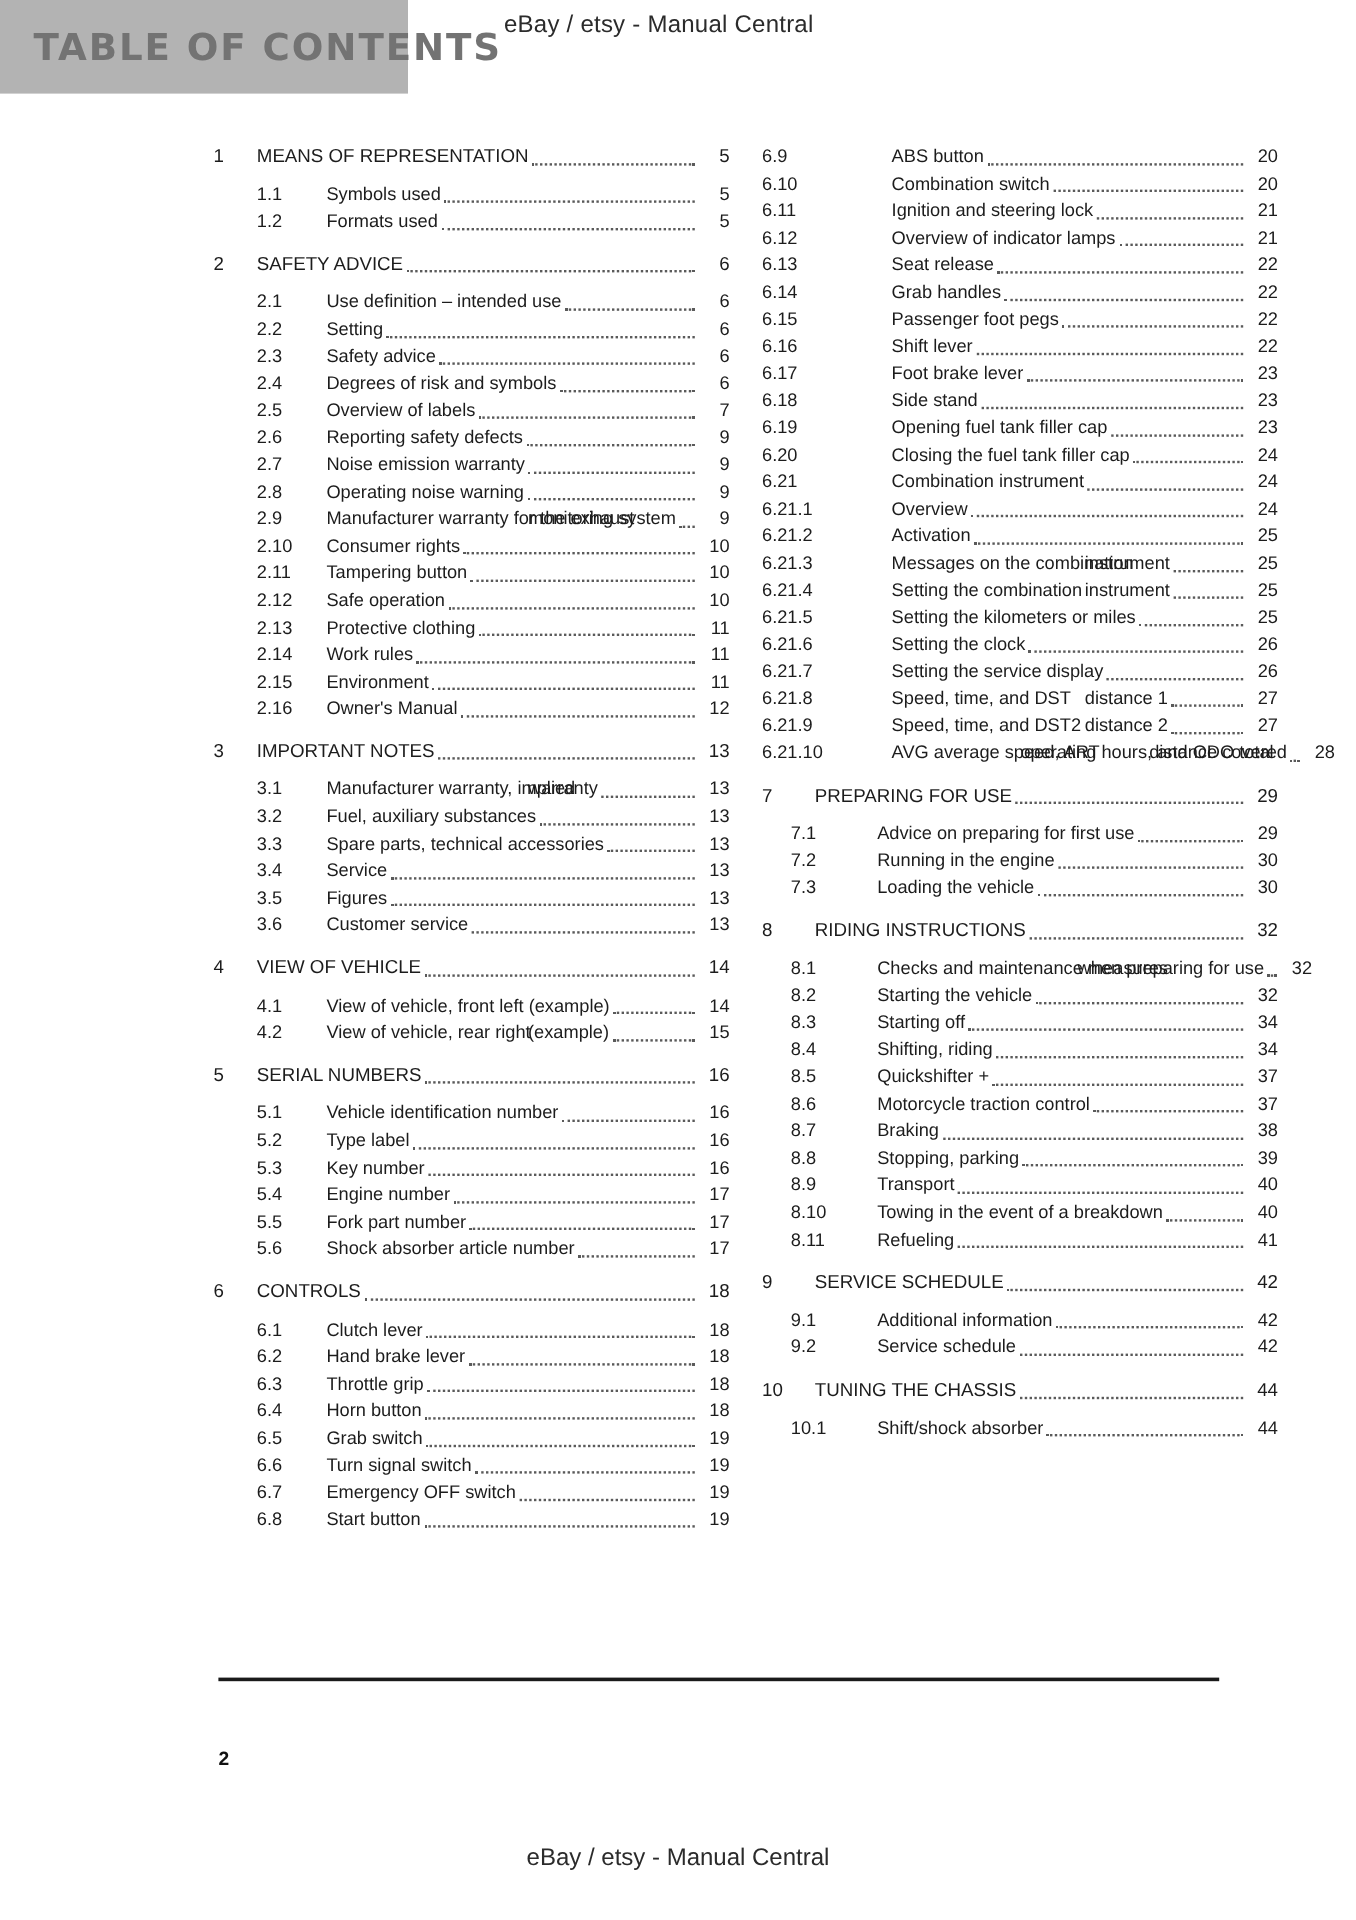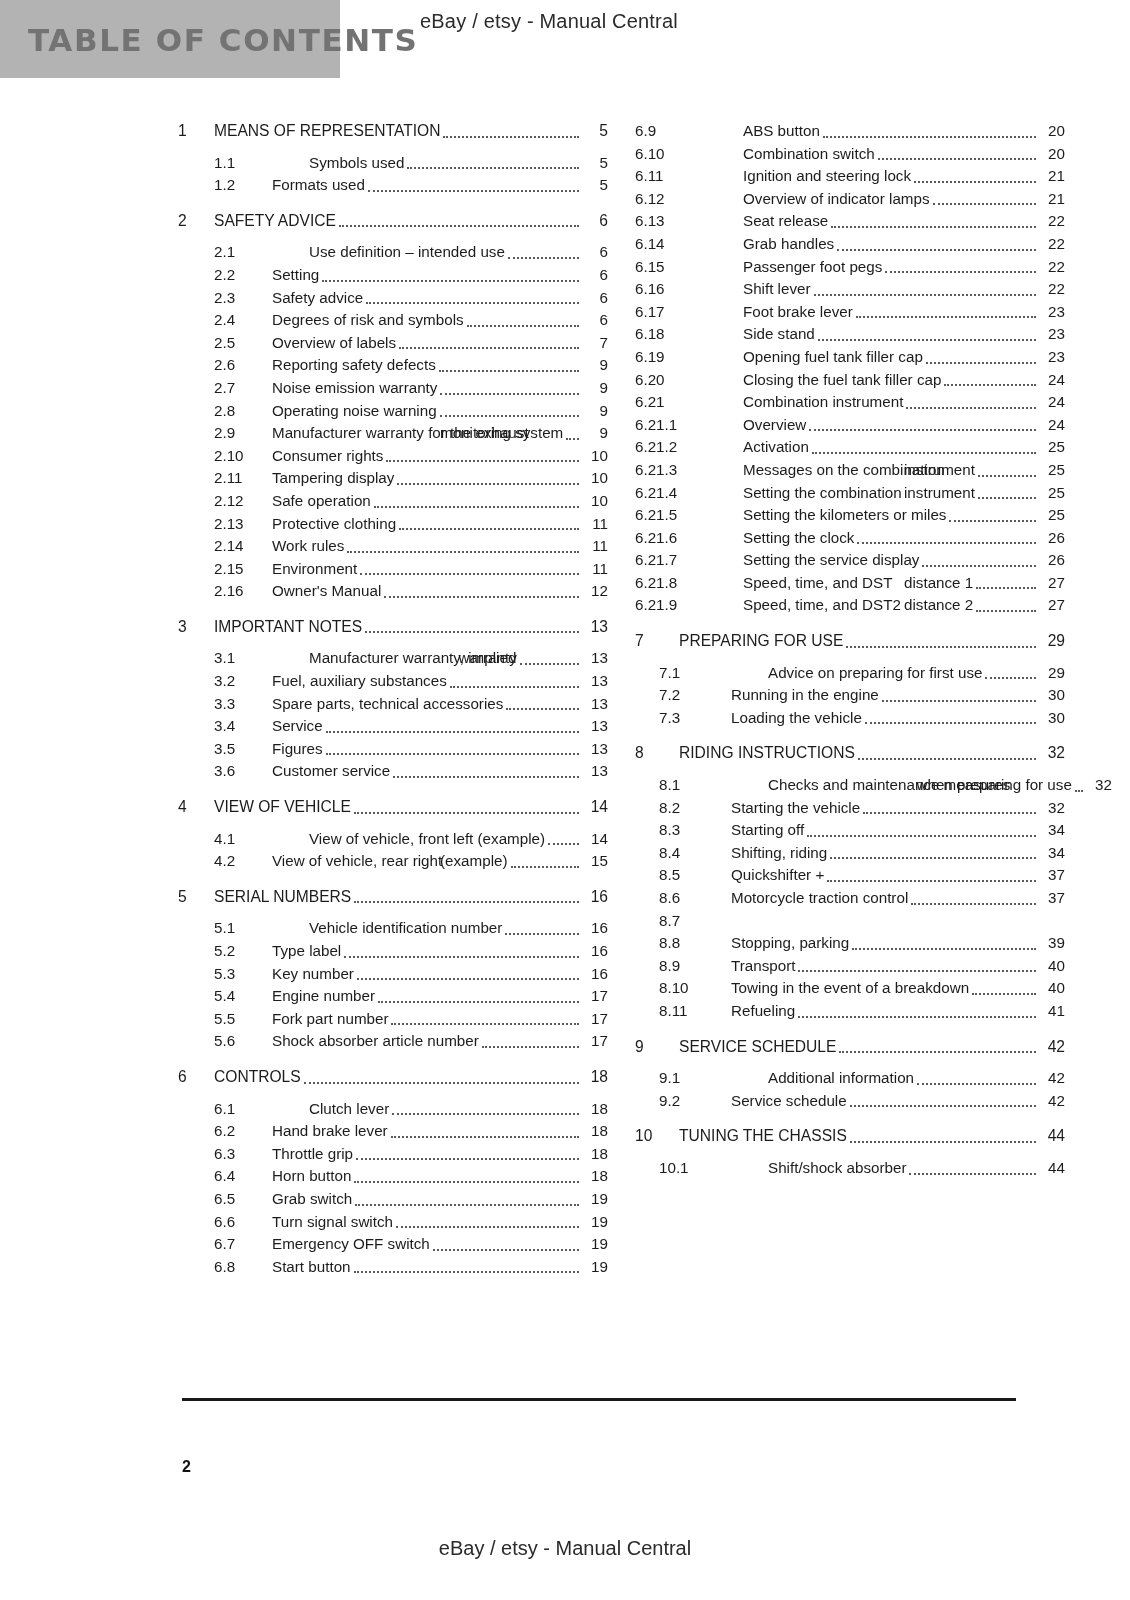--- a/index.html
+++ b/index.html
@@ -69,21 +69,21 @@
     display: flex;
     align-items: flex-start;
     font-size: 15.2px;
     line-height: 22.6px;
     color: #1c1c1c;
   }
   .entry.lvl1 {
     font-size: 15.6px;
   }
   .entry.gap-before { margin-top: 13px; }
-  .entry.gap-before-sm { margin-top: 9px; gap: 37px; }
+  .entry.gap-before-sm { margin-top: 9px; }
 
   .num {
     flex: 0 0 auto;
     text-align: left;
   }
   
   .col-left .entry.lvl1 .num { width: 36px; }
   .col-left .entry.lvl2 .num { width: 58px; margin-left: 36px; }
 
   .col-right .entry.lvl1 .num { width: 44px; }
@@ -301,21 +301,21 @@
             <span class="t2 title">Consumer rights</span>
             <span class="leader"></span>
             <span class="page">10</span>
           </div>
         </div>
       </div>
       <div class="entry lvl2">
         <div class="num">2.11</div>
         <div class="title-wrap">
           <div class="cont">
-            <span class="t2 title">Tampering display</span>
+            <span class="t2 title">Tampering button</span>
             <span class="leader"></span>
             <span class="page">10</span>
           </div>
         </div>
       </div>
       <div class="entry lvl2">
         <div class="num">2.12</div>
         <div class="title-wrap">
           <div class="cont">
             <span class="t2 title">Safe operation</span>
@@ -863,20 +863,38 @@
             <span class="t2 title">Speed, time, and DST2</span>
             <span class="leader none"></span>
           </div>
           <div class="cont">
             <span class="t2 title">distance 2</span>
             <span class="leader"></span>
             <span class="page">27</span>
           </div>
         </div>
       </div>
+      <div class="entry lvl2 nopad">
+        <div class="num">6.21.10</div>
+        <div class="title-wrap">
+          <div class="cont">
+            <span class="t2 title">AVG average speed, ART</span>
+            <span class="leader none"></span>
+          </div>
+          <div class="cont">
+            <span class="t2 title">operating hours, and ODO total</span>
+            <span class="leader none"></span>
+          </div>
+          <div class="cont">
+            <span class="t2 title">distance covered</span>
+            <span class="leader"></span>
+            <span class="page">28</span>
+          </div>
+        </div>
+      </div>
       <div class="entry lvl1 gap-before">
         <div class="num">7</div>
         <div class="title-wrap">
           <div class="cont">
             <span class="t2 title">PREPARING FOR USE</span>
             <span class="leader"></span>
             <span class="page">29</span>
           </div>
         </div>
       </div>
@@ -979,20 +997,27 @@
         <div class="title-wrap">
           <div class="cont">
             <span class="t2 title">Motorcycle traction control</span>
             <span class="leader"></span>
             <span class="page">37</span>
           </div>
         </div>
       </div>
       <div class="entry lvl2">
         <div class="num">8.7</div>
+        <div class="title-wrap">
+          <div class="cont">
+            <span class="t2 title">Braking</span>
+            <span class="leader"></span>
+            <span class="page">38</span>
+          </div>
+        </div>
       </div>
       <div class="entry lvl2">
         <div class="num">8.8</div>
         <div class="title-wrap">
           <div class="cont">
             <span class="t2 title">Stopping, parking</span>
             <span class="leader"></span>
             <span class="page">39</span>
           </div>
         </div>

